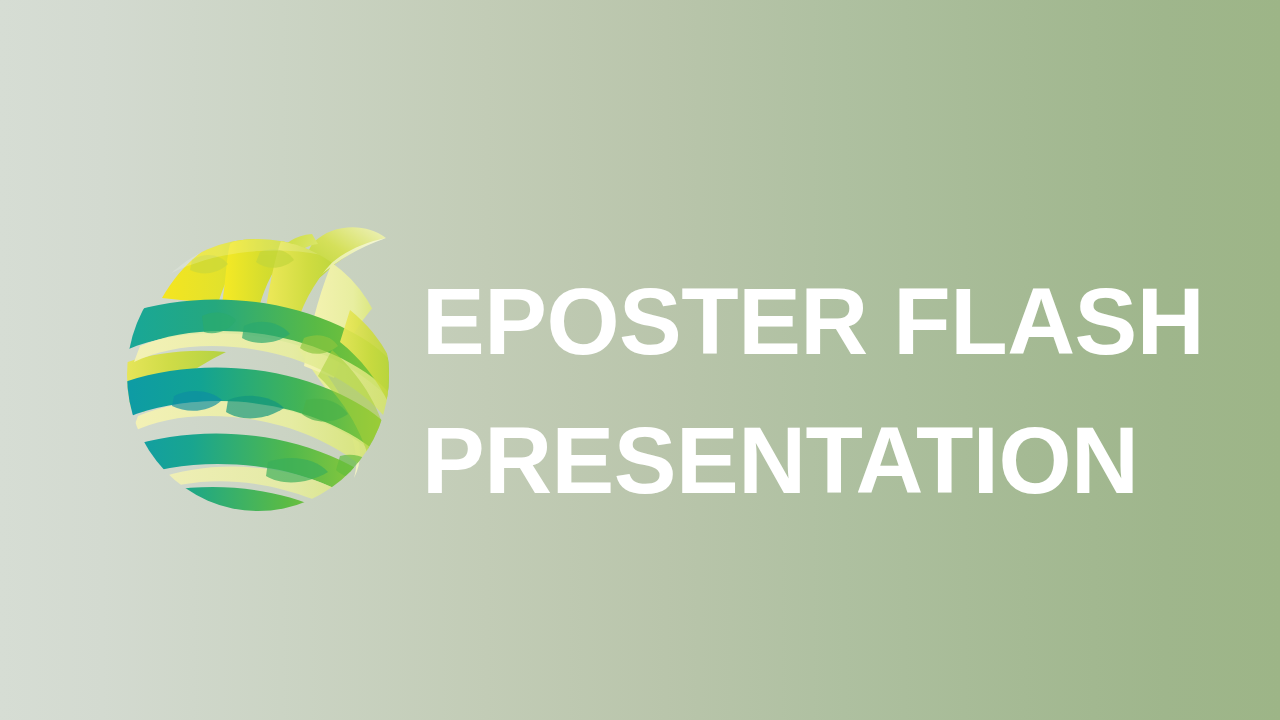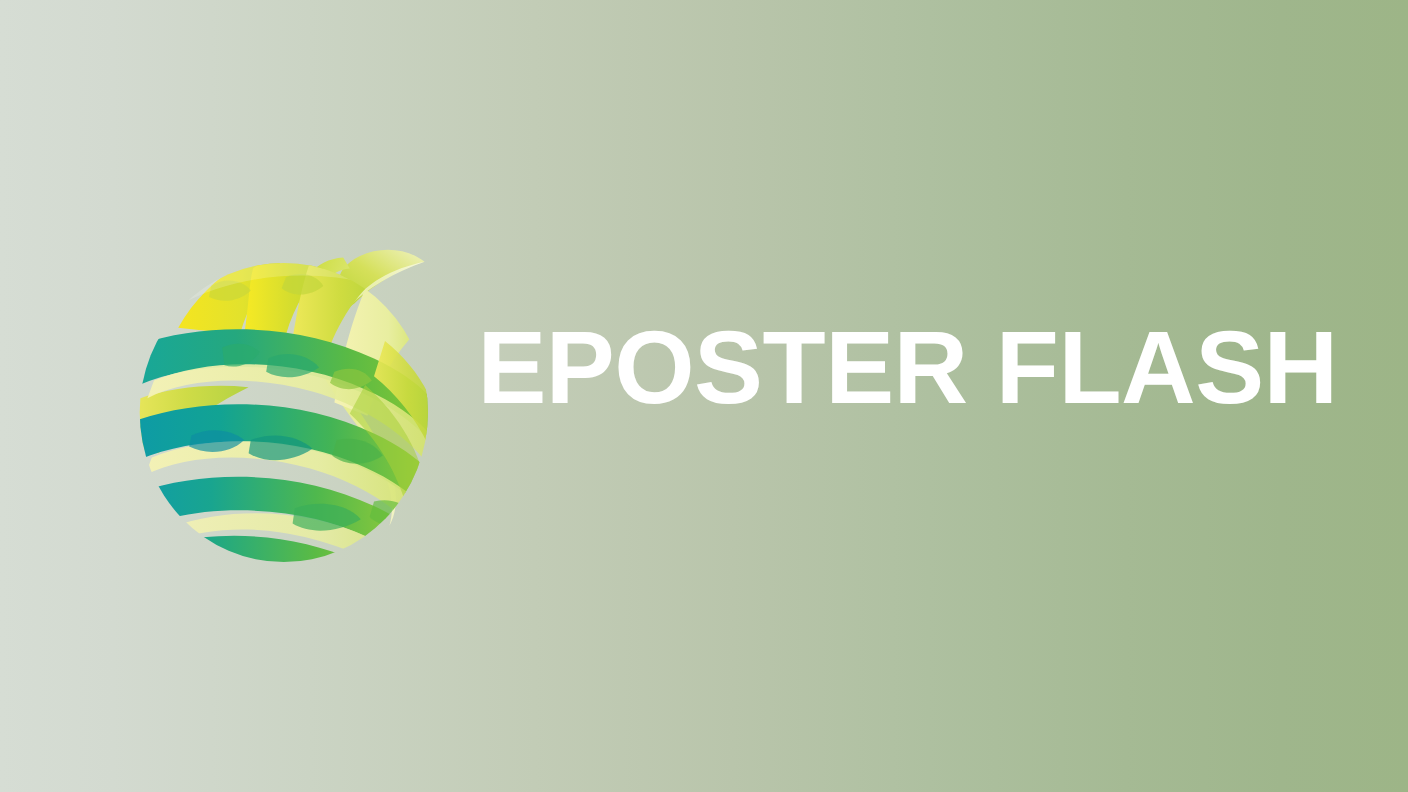--- a/index.html
+++ b/index.html
@@ -63,21 +63,21 @@
   }
 
   .title-line {
     font-family: "Liberation Sans", sans-serif;
     font-weight: bold;
     font-size: 94px;
     line-height: 139px;
     letter-spacing: -0.5px;
     color: #ffffff;
     white-space: nowrap;
-    margin: 12px;
+    margin: 0;
     padding: 0;
   }
 </style>
 </head>
 <body>
 
 <div id="slide">
 
   <div id="content-row">
 
@@ -211,16 +211,17 @@
             <path d="M142 52 C156 46 170 50 176 60 C164 70 148 70 138 62 Z" fill="#c2d63c"></path>
           </g>
 
           <path d="M40 60 C110 20 210 24 270 80 C210 42 112 40 44 78 Z" fill="#ffffff" opacity="0.18"></path>
         </g>
       </svg>
     </div>
 
     <div id="title-block">
       <div class="title-line">EPOSTER FLASH</div>
+      <div class="title-line">PRESENTATION</div>
     </div>
 
   </div>
 </div>
 
 </body></html>

